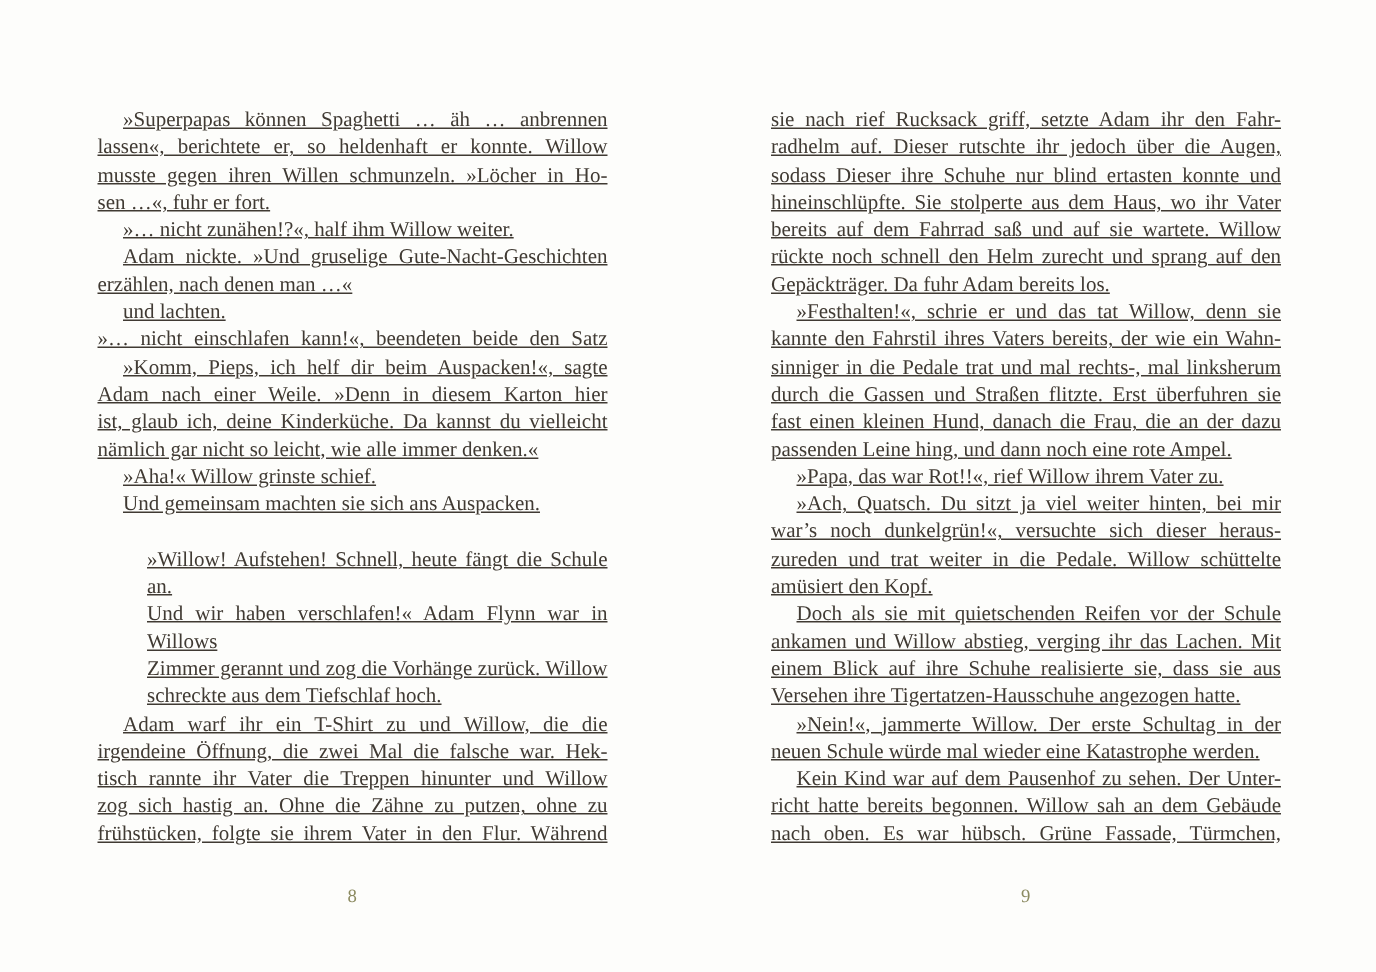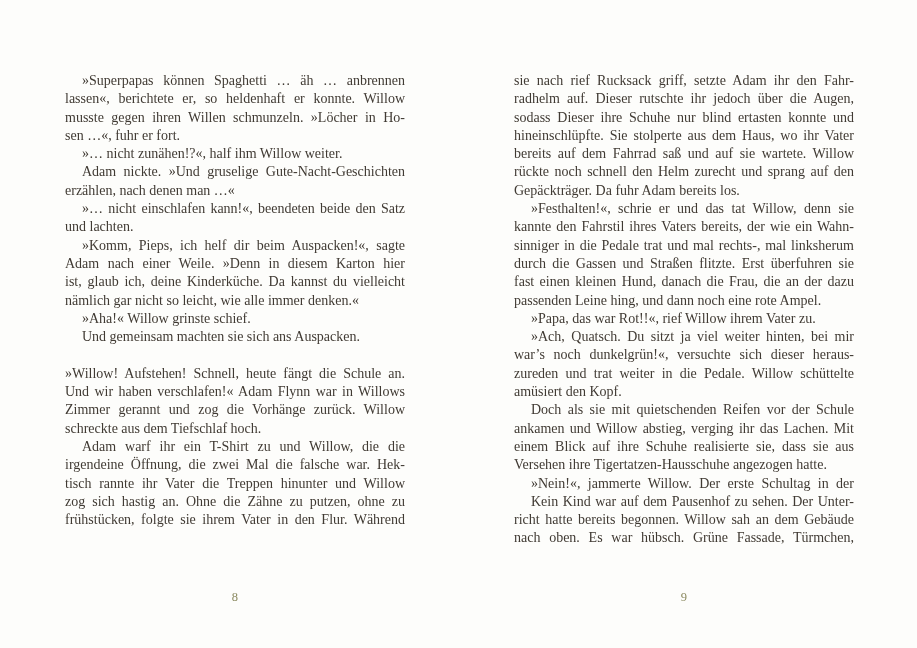--- a/index.html
+++ b/index.html
@@ -12,33 +12,34 @@
   .spread {
     position: relative;
     width: 917px; height: 648px;
   }
   .page {
     position: absolute;
     top: 72px;
     width: 340px;
     color: #403a33;
     font-size: 14px;
+    text-decoration: underline;
   }
   .page-left  { left: 65px; }
   .page-right { left: 514px; }
   .line {
     line-height: 18.3px;
     text-align: left;
   }
   .line.justify {
     text-align: justify;
     text-align-last: justify;
   }
   .para.indent .line:first-child { text-indent: 17px; }
-  .para.space-before { margin-top: 18.3px; }
+  .para.space-before { margin-top: 18.3px; margin-left: 33px; }
   .folio {
     position: absolute;
     top: 590px;
     width: 340px;
     text-align: center;
     font-size: 12.5px;
     color: #8b8a60;
     letter-spacing: 0.5px;
   }
   .folio-left  { left: 65px; }
@@ -56,22 +57,22 @@
         <div class="line">sen …«, fuhr er fort.</div>
       </div>
       <div class="para indent">
         <div class="line">»… nicht zunähen!?«, half ihm Willow weiter.</div>
       </div>
       <div class="para indent">
         <div class="line justify">Adam nickte. »Und gruselige Gute-Nacht-Geschichten</div>
         <div class="line">erzählen, nach denen man …«</div>
       </div>
       <div class="para indent">
+        <div class="line">und lachten.</div>
         <div class="line justify">»… nicht einschlafen kann!«, beendeten beide den Satz</div>
-        <div class="line">und lachten.</div>
       </div>
       <div class="para indent">
         <div class="line justify">»Komm, Pieps, ich helf dir beim Auspacken!«, sagte</div>
         <div class="line justify">Adam nach einer Weile. »Denn in diesem Karton hier</div>
         <div class="line justify">ist, glaub ich, deine Kinderküche. Da kannst du vielleicht</div>
         <div class="line">nämlich gar nicht so leicht, wie alle immer denken.«</div>
       </div>
       <div class="para indent">
         <div class="line">»Aha!« Willow grinste schief.</div>
       </div>
@@ -120,20 +121,21 @@
         <div class="line">amüsiert den Kopf.</div>
       </div>
       <div class="para indent">
         <div class="line justify">Doch als sie mit quietschenden Reifen vor der Schule</div>
         <div class="line justify">ankamen und Willow abstieg, verging ihr das Lachen. Mit</div>
         <div class="line justify">einem Blick auf ihre Schuhe realisierte sie, dass sie aus</div>
         <div class="line">Versehen ihre Tigertatzen-Hausschuhe angezogen hatte.</div>
       </div>
       <div class="para indent">
         <div class="line justify">»Nein!«, jammerte Willow. Der erste Schultag in der</div>
+        <div class="line">neuen Schule würde mal wieder eine Katastrophe werden.</div>
       </div>
       <div class="para indent">
         <div class="line justify">Kein Kind war auf dem Pausenhof zu sehen. Der Unter-</div>
         <div class="line justify">richt hatte bereits begonnen. Willow sah an dem Gebäude</div>
         <div class="line justify">nach oben. Es war hübsch. Grüne Fassade, Türmchen,</div>
       </div>
     </div>
   <div class="folio folio-left">8</div>
   <div class="folio folio-right">9</div>
 </div>

